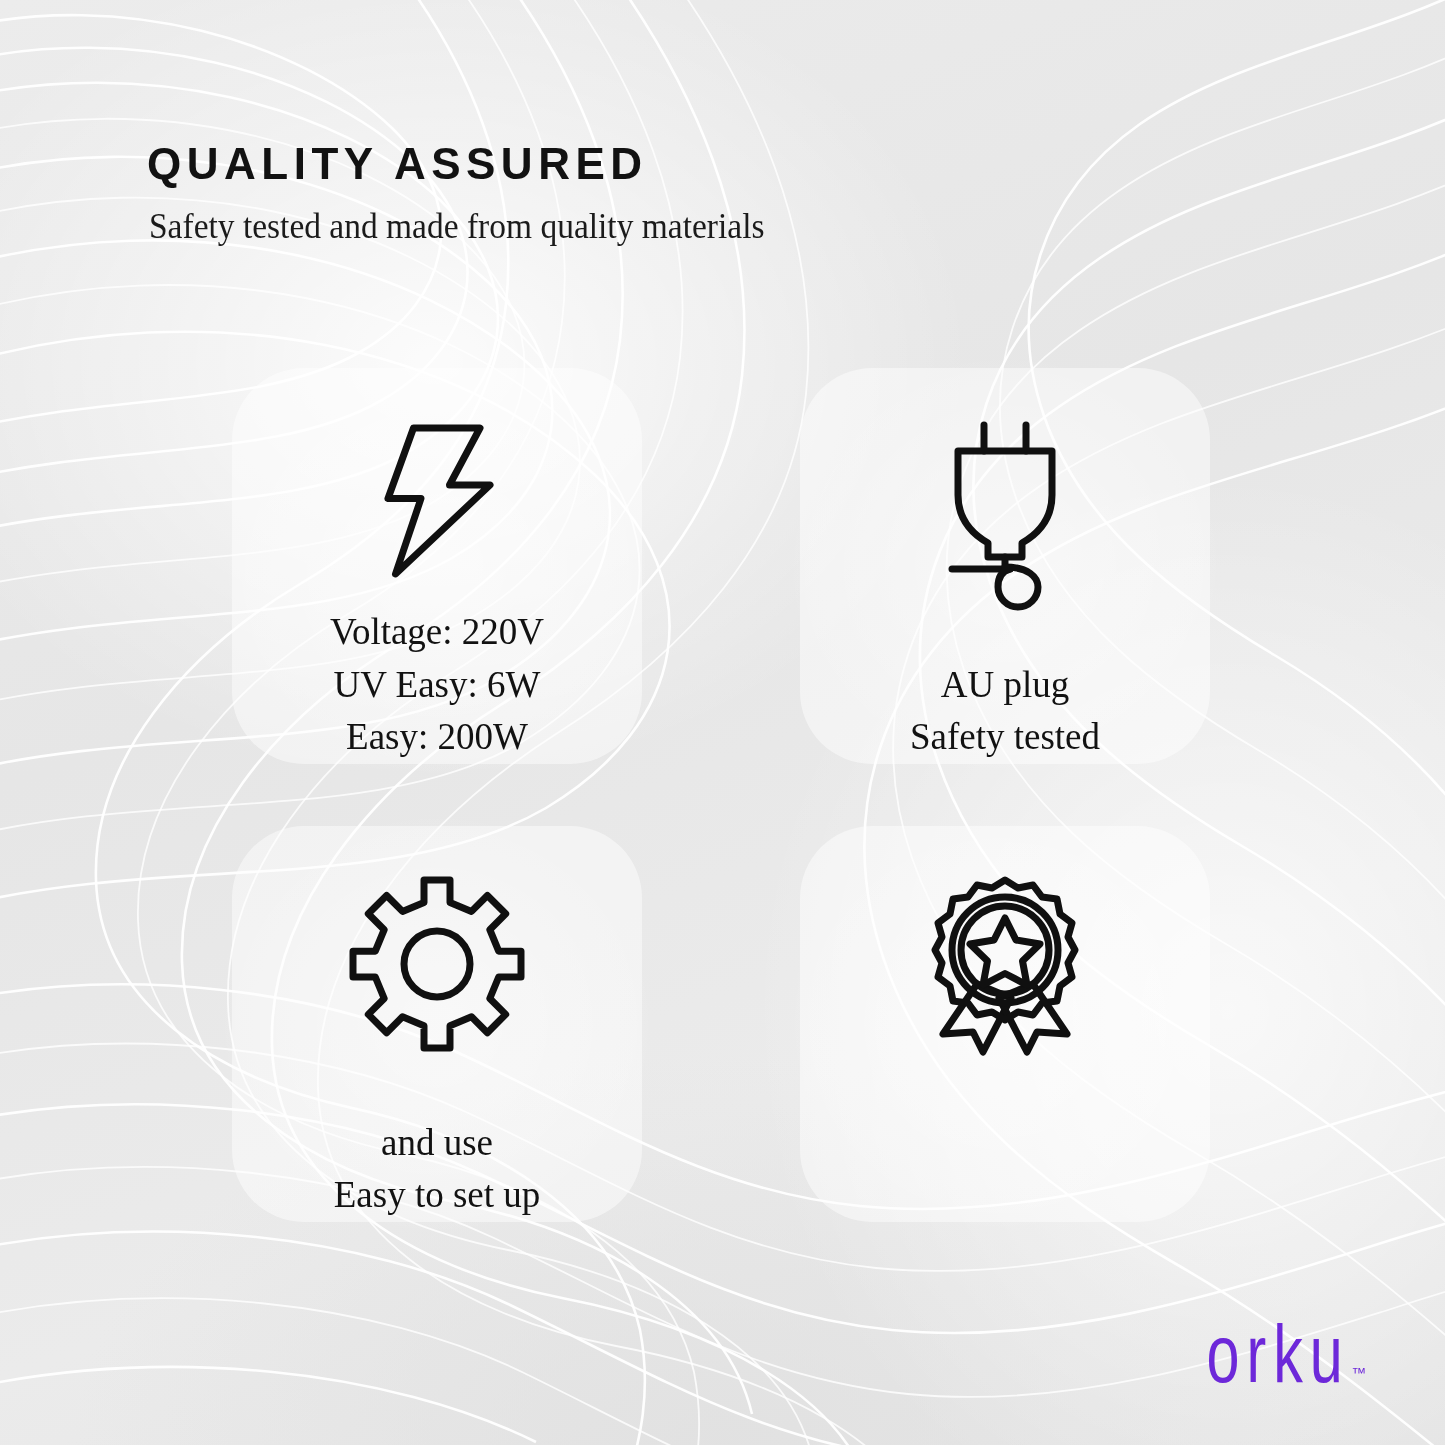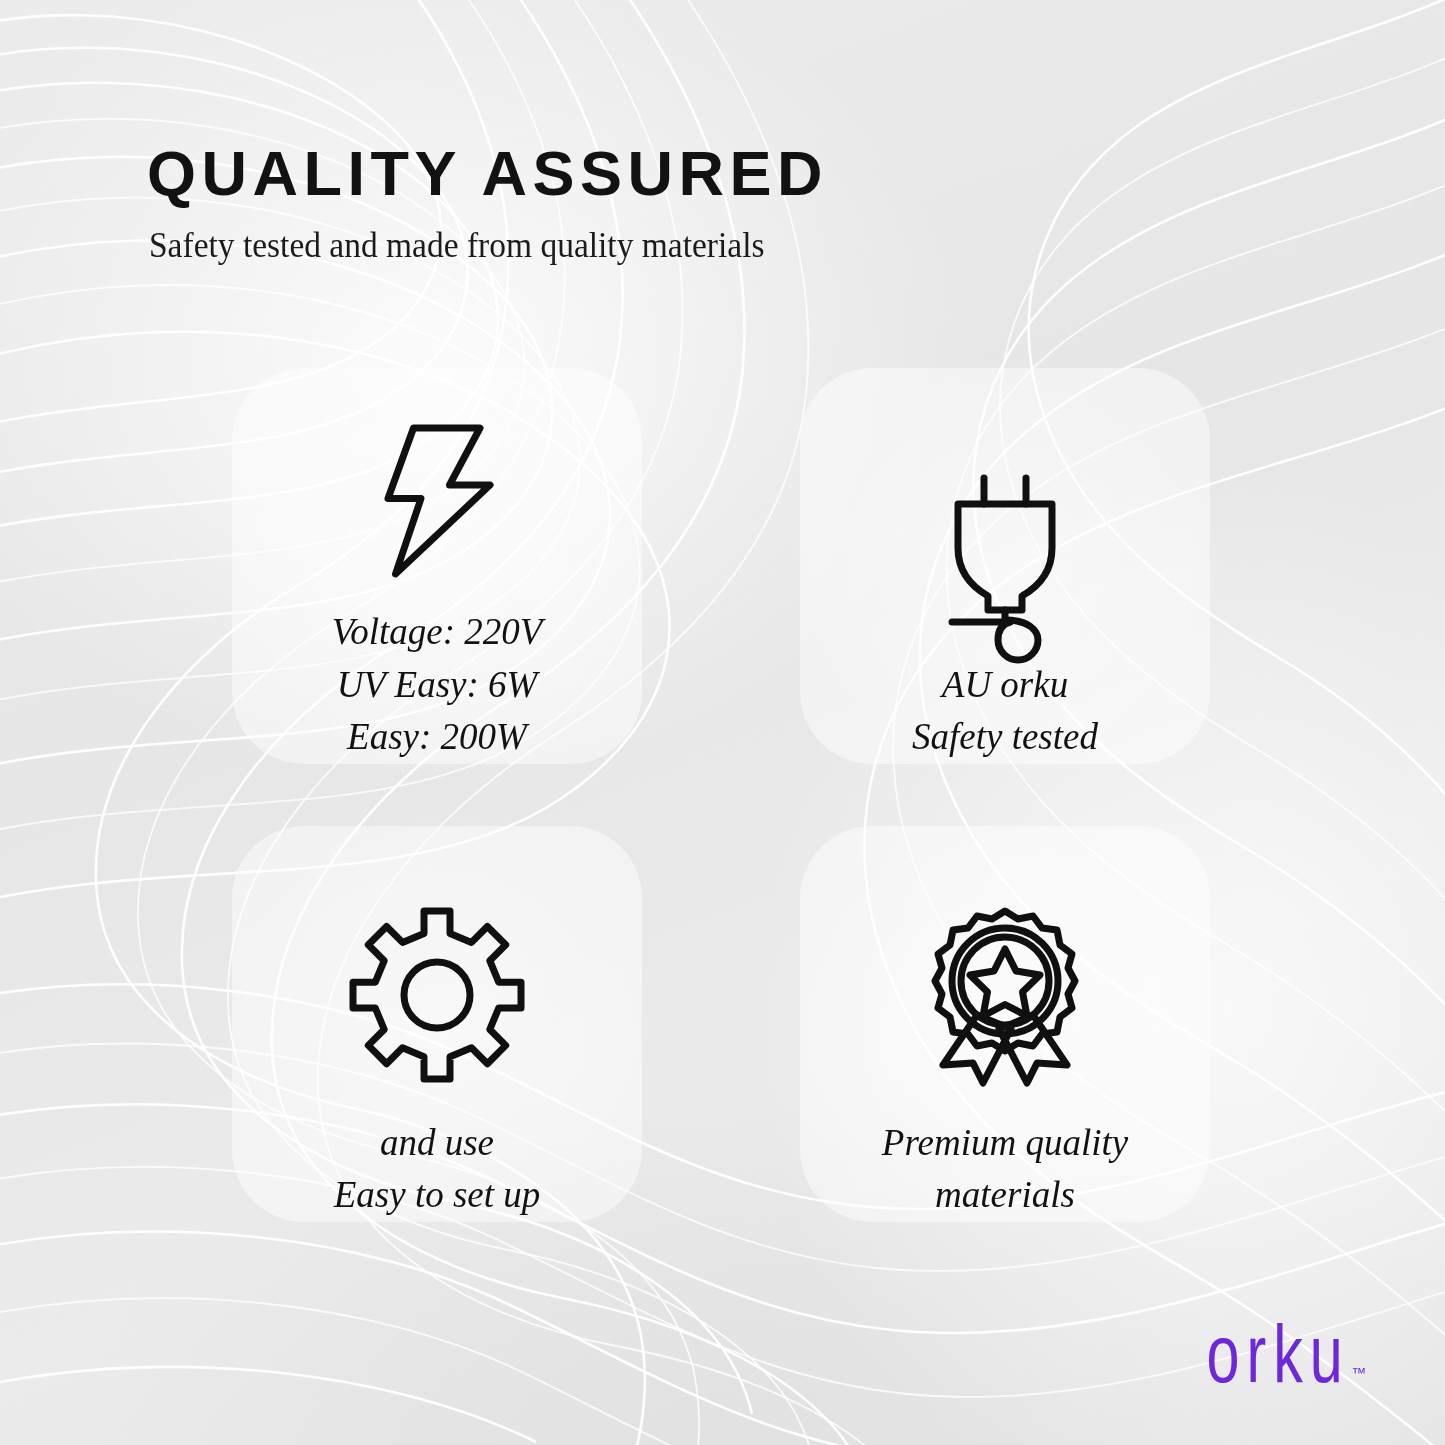--- a/index.html
+++ b/index.html
@@ -40,21 +40,21 @@
     opacity: 0.95;
   }
   .contour.thin { stroke-width: 1.8; opacity: 0.8; }
 
   
   #header { position: absolute; left: 147px; top: 142px; }
   #page-title {
     margin: 0;
     font-family: "Liberation Sans", "DejaVu Sans", sans-serif;
     font-weight: 700;
-    font-size: 63px;
+    font-size: 44px;
     letter-spacing: 5.5px;
     color: #121212;
     line-height: 1.0;
     white-space: nowrap;
   }
   #page-subtitle {
     margin: 22px 0 0 2px;
     font-family: "Liberation Serif", "DejaVu Serif", serif;
     font-size: 36px;
     color: #1b1b1b;
@@ -76,24 +76,23 @@
     column-gap: 158px;
     row-gap: 62px;
   }
   .feature-card {
     position: relative;
     border-radius: 72px;
     background: rgba(255,255,255,0.48);
     display: flex;
     flex-direction: column;
     align-items: center;
-    justify-content: flex-end;
+    justify-content: space-between;
     box-sizing: border-box;
     padding-top: 38px;
-    font-style: italic;
   }
   .feature-card::before {
     content: "";
     position: absolute;
     inset: -14px;
     border-radius: 86px;
     background: radial-gradient(ellipse at center, rgba(255,255,255,0.45) 0%, rgba(255,255,255,0) 72%);
     pointer-events: none;
   }
   .card-icon {
@@ -236,21 +235,21 @@
           <path class="icon-stroke" d="M86 8 V34"></path>
 
           <path class="icon-stroke" d="M18 34 H112 V78 C112 104 96 118 82 126 V140 H48 V126 C34 118 18 104 18 78 Z"></path>
 
           <path class="icon-stroke" d="M65 140 V150"></path>
           <path class="icon-stroke" d="M12 152 H70"></path>
           <path class="icon-stroke" d="M65 150 C88 150 98 160 98 170 A20 20 0 1 1 58 170 C58 160 62 154 70 152"></path>
         </svg>
       </div>
       <div class="card-text">
-        <span class="line">AU orku</span>
+        <span class="line">AU plug</span>
         <span class="line">Safety tested</span>
       </div>
     </div>
 
     <div class="feature-card" id="card-setup">
       <div class="card-icon">
         <svg width="148" height="148" viewBox="0 0 148 148">
           <path class="icon-stroke" d="
             M61 7 H87 V29.5
             L108.5 38.4 L124.4 22.5 L142.7 40.8 L126.8 56.7 L135.7 78.2 H158 V104 H135.7
@@ -277,24 +276,20 @@
             M78 4 L91 12 L106 9 L115 21 L130 23 L133 38 L145 47 L141 61 L148 74
             L141 87 L145 101 L133 110 L130 125 L115 127 L106 139 L91 136 L78 144
             L65 136 L50 139 L41 127 L26 125 L23 110 L11 101 L15 87 L8 74
             L15 61 L11 47 L23 38 L26 23 L41 21 L50 9 L65 12 Z"></path>
           <circle class="icon-stroke" cx="78" cy="74" r="53"></circle>
           <circle class="icon-stroke" cx="78" cy="74" r="44"></circle>
 
           <path class="icon-stroke" d="M78 42 L89 64 L113 68 L95.5 85 L100 109 L78 97.5 L56 109 L60.5 85 L43 68 L67 64 Z"></path>
         </svg>
       </div>
-      <div class="card-text">
-        <span class="line">Premium quality</span>
-        <span class="line">materials</span>
-      </div>
     </div>
 
   </div>
 
   <div id="brand-logo">
     <span id="brand-wordmark">orku</span>
     <span id="brand-tm">™</span>
   </div>
 
 </div>

